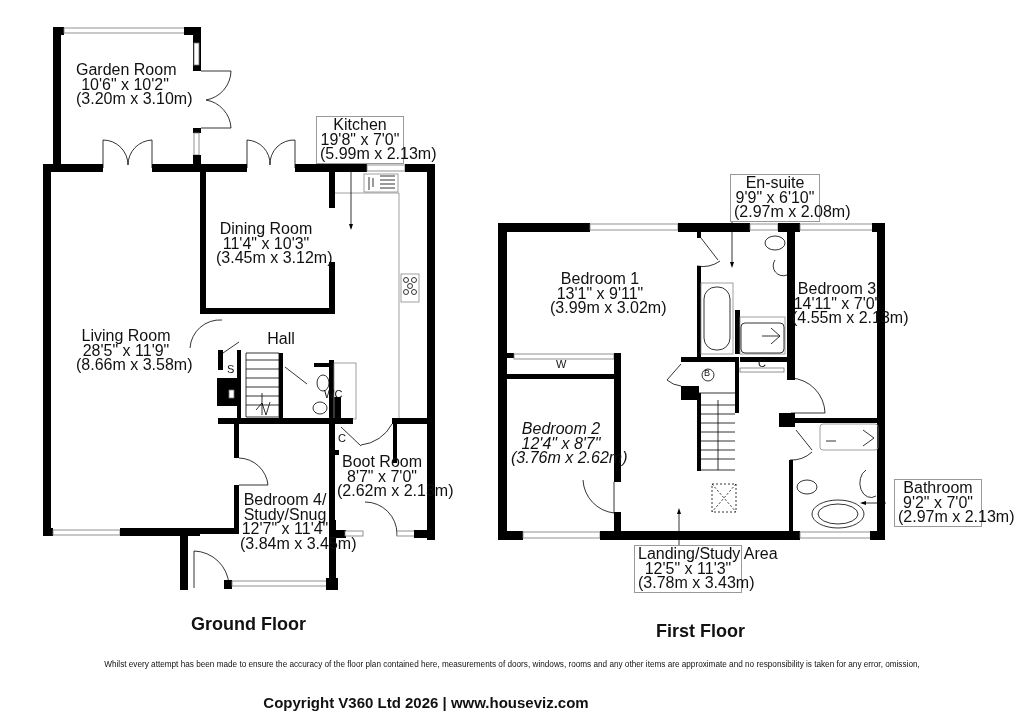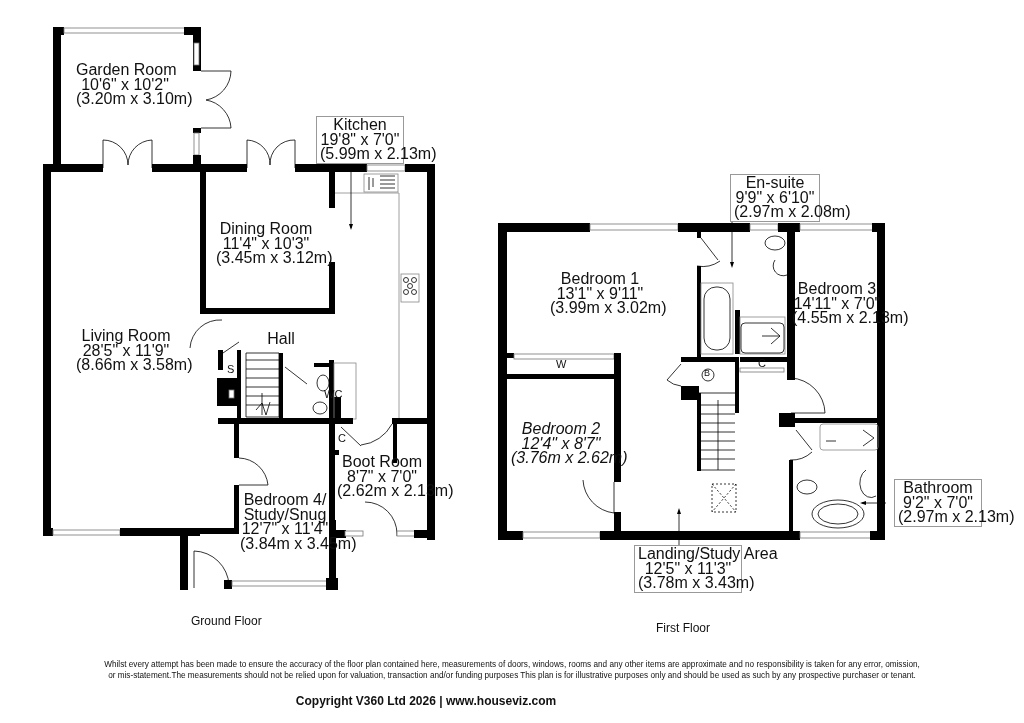--- a/index.html
+++ b/index.html
@@ -4,23 +4,23 @@
 <style>
   html, body { margin:0; padding:0; background:#ffffff; }
   body { width:1024px; height:723px; position:relative; overflow:hidden; font-family:"Liberation Sans", sans-serif; color:#111; }
   svg.plan { position:absolute; left:0; top:0; width:1024px; height:723px; }
   .wall { fill:#000; }
   .thin { stroke:#000; stroke-width:0.8; fill:none; }
   .grey { stroke:#888; stroke-width:0.8; fill:none; }
   .win { fill:#fff; stroke:#777; stroke-width:0.8; }
   .label { position:absolute; text-align:center; font-size:16px; line-height:14.5px; color:#111; white-space:nowrap; }
   .boxed { border:1px solid #999; background:#fff; padding:1px 3px; }
-  .floor-title { position:absolute; font-weight:normal; font-size:12px; color:#111; }
+  .floor-title { position:absolute; font-weight:bold; font-size:18px; color:#111; }
   .disclaimer { position:absolute; left:0; width:1024px; top:659px; text-align:center; font-size:8.2px; line-height:11px; color:#111; }
-  .copyright { position:absolute; left:0; width:852px; top:694px; text-align:center; font-size:12px; font-weight:bold; color:#111; }
+  .copyright { position:absolute; left:0; width:852px; top:694px; text-align:center; font-size:15px; font-weight:bold; color:#111; }
   .letter { position:absolute; font-size:11px; color:#111; }
 </style>
 </head>
 <body>
 
 <svg class="plan" viewBox="0 0 1024 723" xmlns="http://www.w3.org/2000/svg">
 
   <g>
 
     <rect class="wall" x="53" y="27" width="8" height="138"></rect>
@@ -287,15 +287,14 @@
 <div class="label boxed" style="left:634px;top:545px;width:100px;">
   <div>Landing/Study Area</div>
   <div>12'5" x 11'3"</div>
   <div>(3.78m x 3.43m)</div>
 </div>
 
 <div class="floor-title" style="left:656px;top:621px;">First Floor</div>
 
 <div class="disclaimer">
   <div>Whilst every attempt has been made to ensure the accuracy of the floor plan contained here, measurements of doors, windows, rooms and any other items are approximate and no responsibility is taken for any error, omission,</div>
-  <div>or mis-statement.The measurements should not be relied upon for valuation, transaction and/or funding purposes This plan is for illustrative purposes only and should be used as such by any prospective purchaser or tenant.</div>
 </div>
 <div class="copyright">Copyright V360 Ltd 2026 | www.houseviz.com</div>
 
 </body></html>

